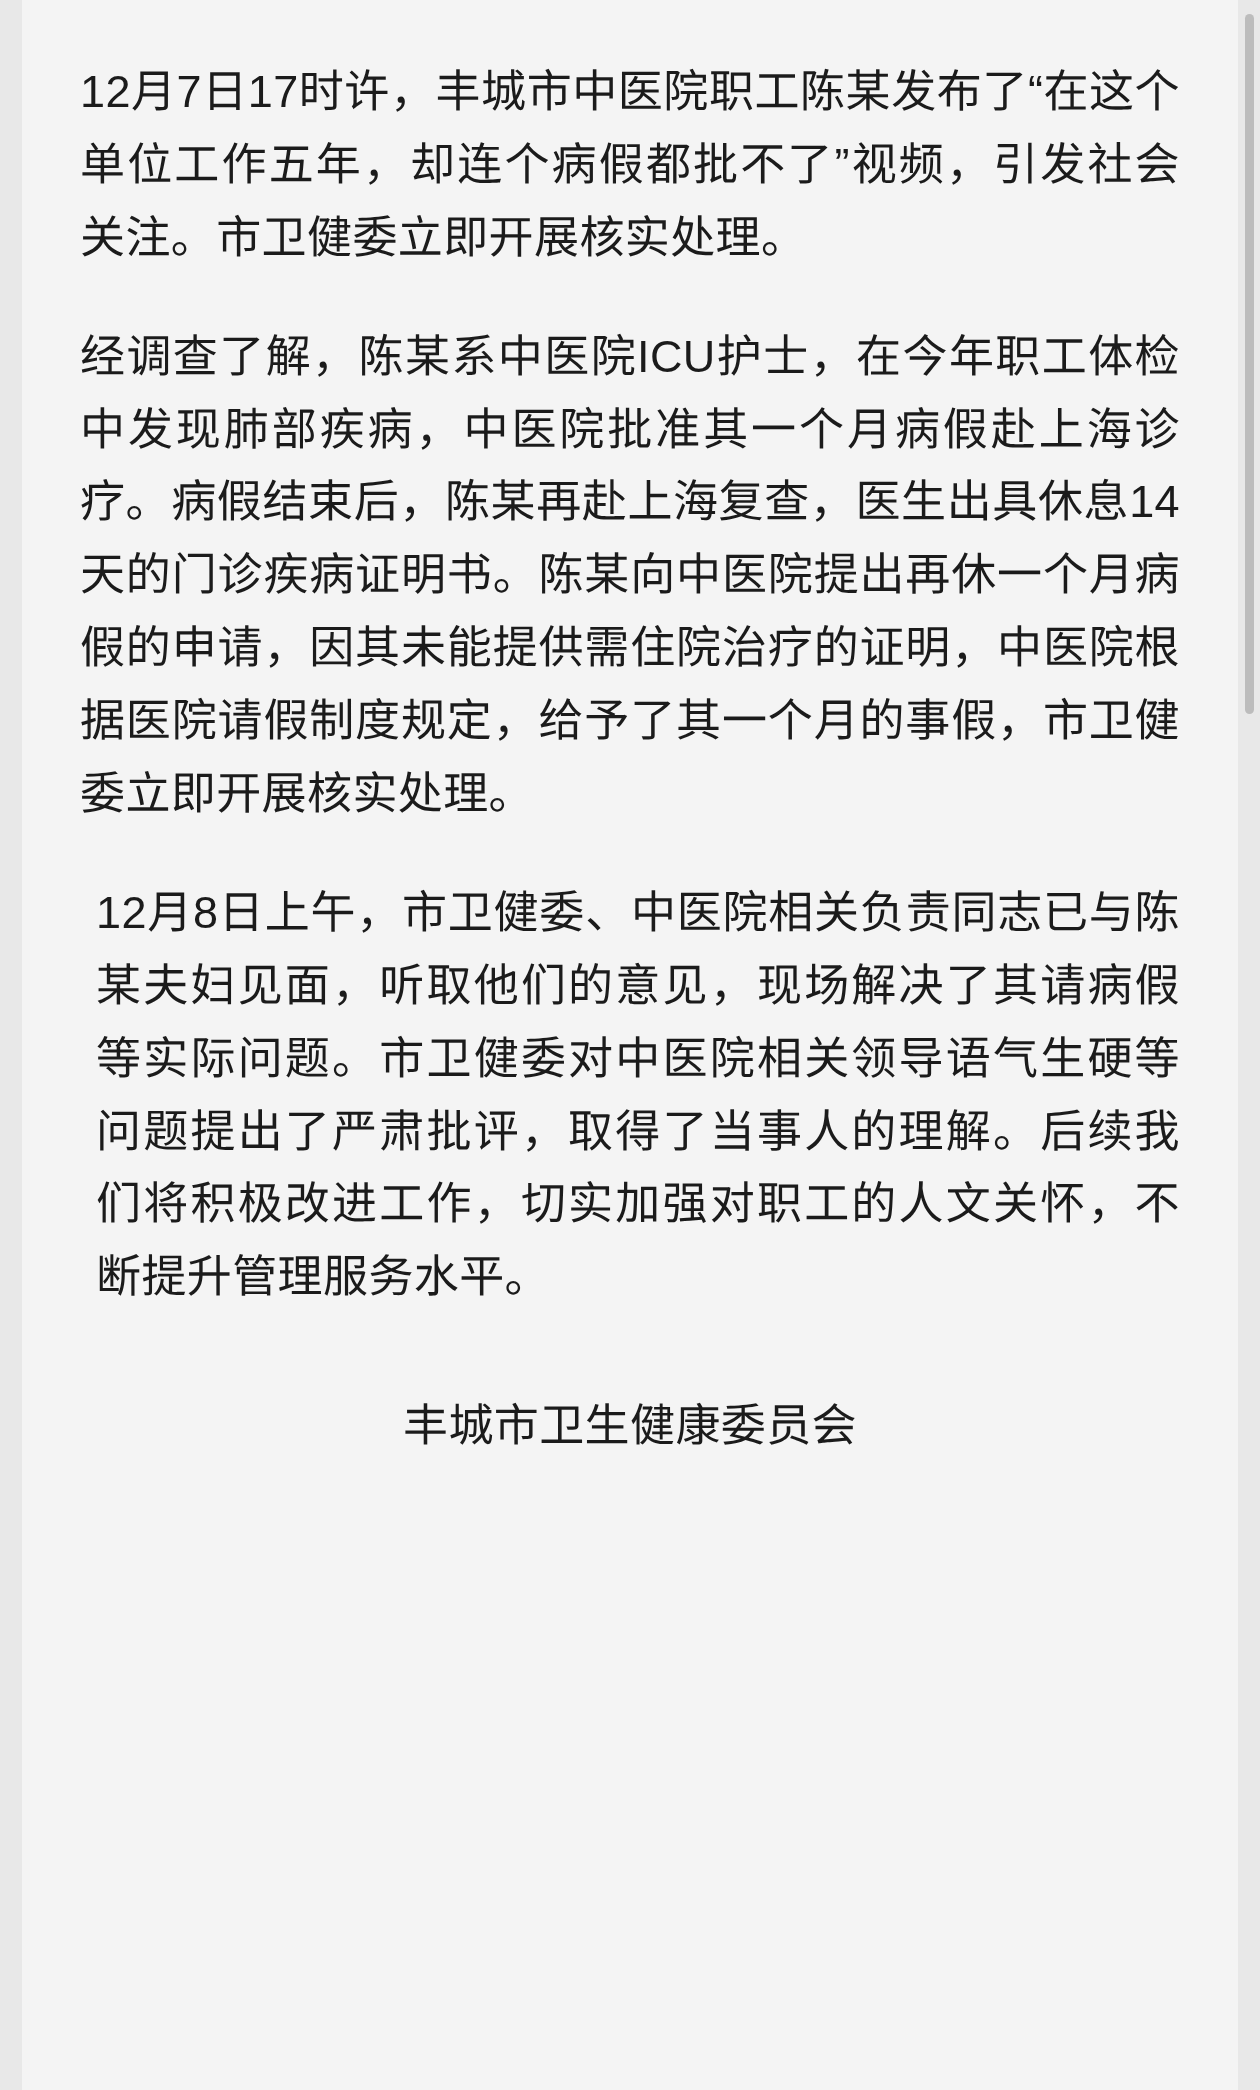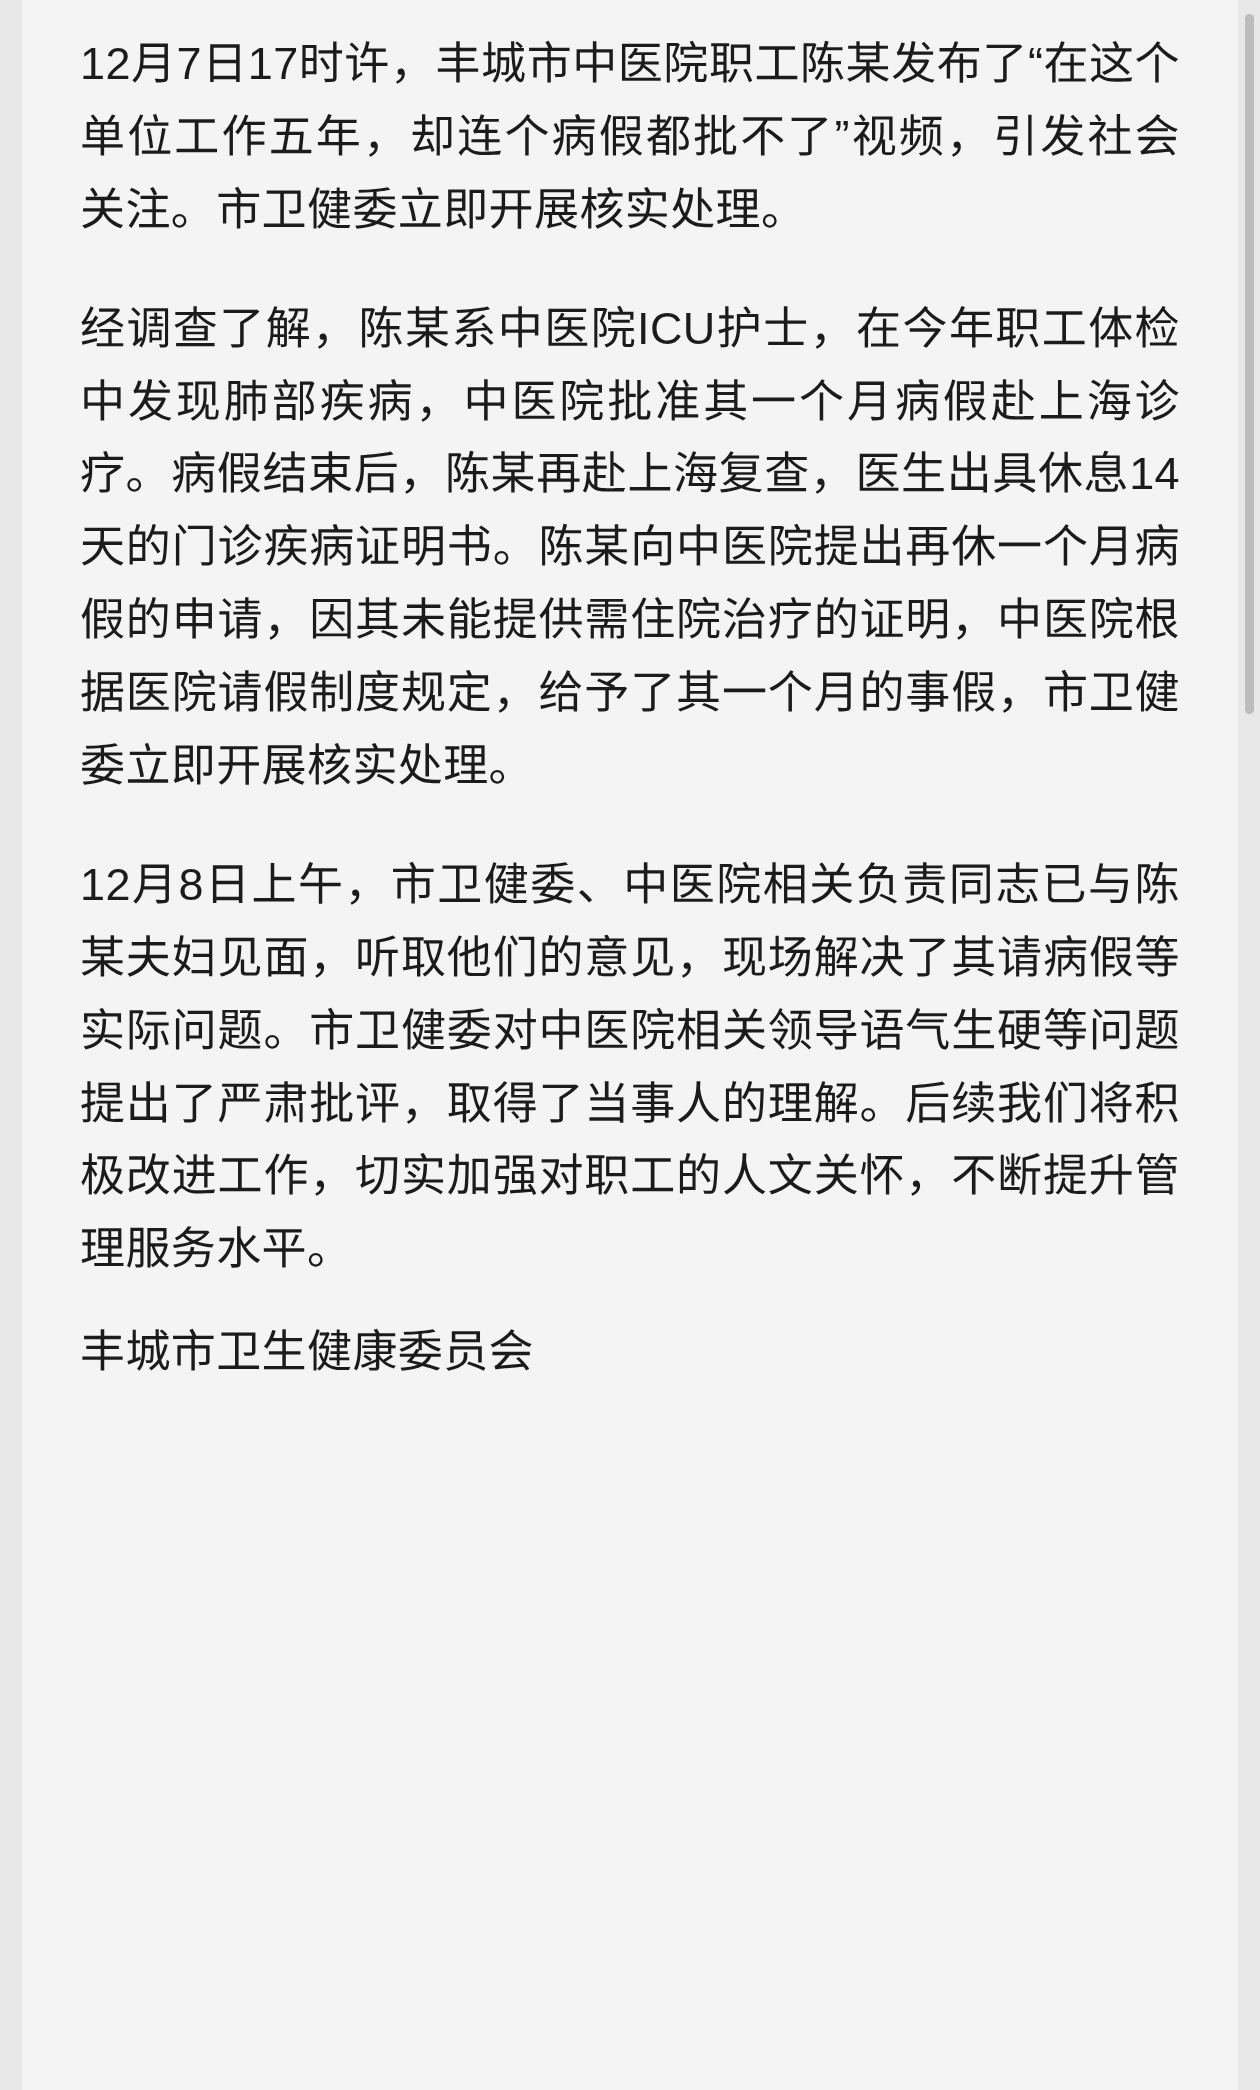--- a/index.html
+++ b/index.html
@@ -26,45 +26,46 @@
   }
 
   .sheet {
     position: absolute;
     left: 22px;
     top: 0;
     width: 1216px;
     height: 2090px;
     background: #f4f4f4;
     box-sizing: border-box;
-    padding: 28px 58px 0 58px;
+    padding: 56px 58px 0 58px;
   }
 
   .doc-body {
     font-size: 45px;
     line-height: 1.62;
     color: #1b1b1b;
     letter-spacing: 0.4px;
     text-align: justify;
     text-justify: inter-ideograph;
     font-weight: 400;
   }
 
   .para {
     margin: 0 0 46px 0;
     white-space: normal;
   }
 
   .para:last-of-type {
     margin-bottom: 0;
+    margin-left: 16px;
   }
 
   .signature {
-    margin-top: 32px;
-    text-align: left;
+    margin-top: 78px;
+    text-align: center;
     font-size: 45px;
     line-height: 1.52;
     color: #1b1b1b;
     letter-spacing: 0.4px;
   }
 
   .signature .sig-line {
     display: block;
   }
 

